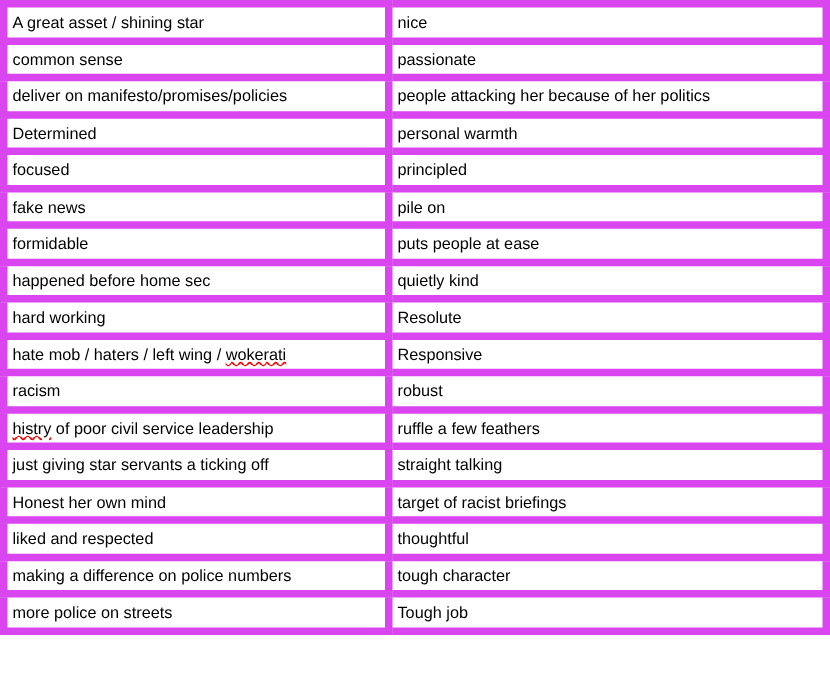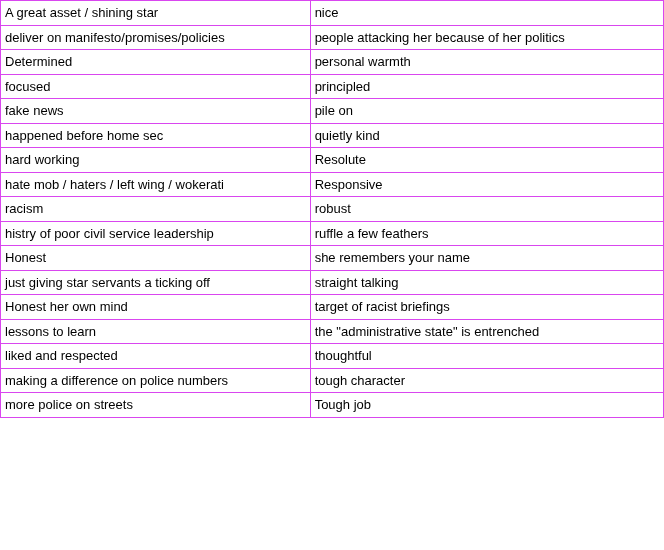--- a/index.html
+++ b/index.html
@@ -12,60 +12,69 @@
       font-size: 13px;
       background: #fff;
       width: 664px;
     }
     table {
       width: 100%;
       border-collapse: collapse;
       border: 1px solid #555;
     }
     td {
-      border: 1px solid #d946ef;
+      border: 6px solid #d946ef;
       padding: 2px 4px;
       vertical-align: top;
       line-height: 1.5;
     }
     td:first-child {
       width: 310px;
     }
     td:last-child {
       width: 354px;
     }
     .underline-red {
+      text-decoration: underline;
       text-decoration-color: red;
       text-decoration-style: wavy;
     }
   </style>
 </head>
 <body>
 
 <table>
   <tbody id="table-body">
   <tr>
         <td>A great asset / shining star</td>
         <td>nice</td>
+      </tr>
+      <tr>
+        <td>common sense</td>
+        <td>passionate</td>
       </tr>
       <tr>
         <td>deliver on manifesto/promises/policies</td>
         <td>people attacking her because of her politics</td>
       </tr>
       <tr>
         <td>Determined</td>
         <td>personal warmth</td>
       </tr>
       <tr>
         <td>focused</td>
         <td>principled</td>
       </tr>
       <tr>
         <td>fake news</td>
         <td>pile on</td>
+      </tr>
+      <tr>
+        <td>formidable</td>
+        <td>puts people at ease</td>
       </tr>
       <tr>
         <td>happened before home sec</td>
         <td>quietly kind</td>
       </tr>
       <tr>
         <td>hard working</td>
         <td>Resolute</td>
       </tr>
       <tr>
@@ -74,34 +83,26 @@
       </tr>
       <tr>
         <td>racism</td>
         <td>robust</td>
       </tr>
       <tr>
         <td><span class="underline-red">histry</span> of poor civil service leadership</td>
         <td>ruffle a few feathers</td>
       </tr>
       <tr>
-        <td>Honest</td>
-        <td>she remembers your name</td>
-      </tr>
-      <tr>
         <td>just giving star servants a ticking off</td>
         <td>straight talking</td>
       </tr>
       <tr>
         <td>Honest her own mind</td>
         <td>target of racist briefings</td>
-      </tr>
-      <tr>
-        <td>lessons to learn</td>
-        <td>the "administrative state" is entrenched</td>
       </tr>
       <tr>
         <td>liked and respected</td>
         <td>thoughtful</td>
       </tr>
       <tr>
         <td>making a difference on police numbers</td>
         <td>tough character</td>
       </tr>
       <tr>

